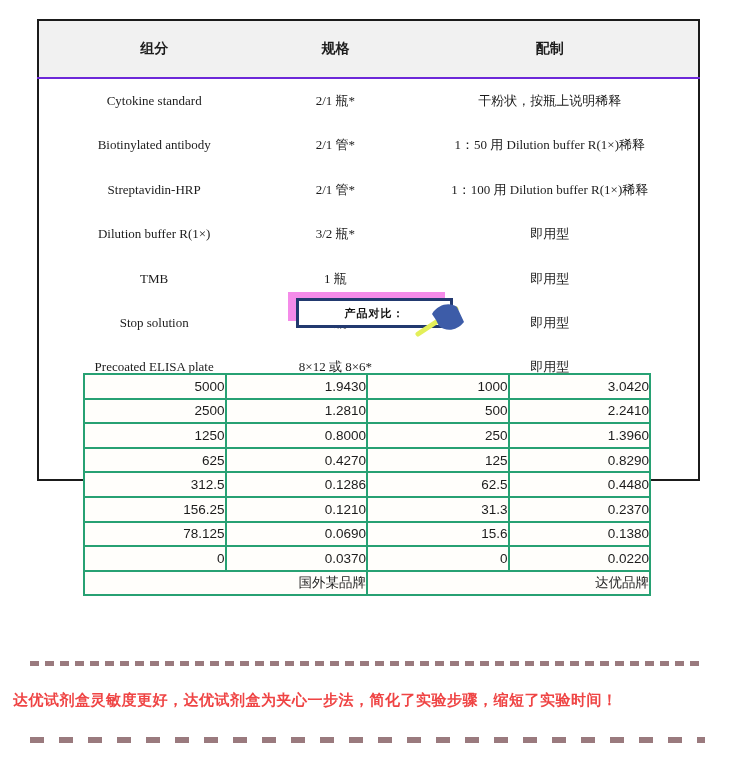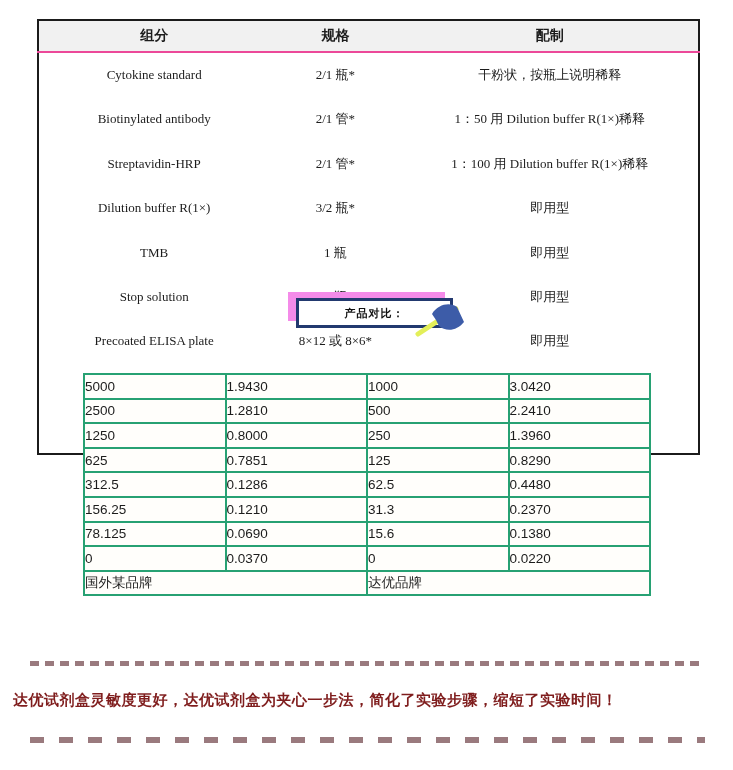--- a/index.html
+++ b/index.html
@@ -25,26 +25,26 @@
     table-layout: fixed;
     border: 2px solid #1b1b1b;
     font-family: "Liberation Serif", "DejaVu Serif", serif;
     color: #1c1c1c;
   }
   table.kit col.c1 { width: 35%; }
   table.kit col.c2 { width: 20%; }
   table.kit col.c3 { width: 45%; }
   table.kit th {
     background: #f1f1f1;
-    border-bottom: 2px solid #ec4899;
+    border-bottom: 2px solid #6d28d9;
     height: 24px;
     font-size: 14px;
     font-weight: bold;
     text-align: center;
-    padding: 3px;
+    padding: 16px;
   }
   table.kit td {
     height: 20.4px;
     font-size: 13px;
     text-align: center;
     padding: 12px;
     line-height: 20.4px;
     white-space: nowrap;
     overflow: hidden;
   }
@@ -100,21 +100,21 @@
   table.cmp {
     width: 100%;
     border-collapse: collapse;
     table-layout: fixed;
     font-size: 13.5px;
     color: #1c1c1c;
   }
   table.cmp td {
     border: 2px solid #27a173;
     height: 22.6px;
-    text-align: left;
+    text-align: right;
     vertical-align: middle;
     padding: 0;
     background: #fffefb;
   }
 
   
   .dash {
     position: absolute;
     left: 30px;
     width: 675px;
@@ -129,21 +129,21 @@
     height: 6px;
     background: repeating-linear-gradient(90deg, #9a7a7e 0 14px, transparent 14px 29px);
   }
   .note-text {
     position: absolute;
     left: 13px;
     top: 691px;
     font-size: 15px;
     font-weight: bold;
     letter-spacing: 0.5px;
-    color: #7f1d1d;
+    color: #ef4444;
     white-space: nowrap;
   }
 </style>
 </head>
 <body>
 
 <div id="page">
 
   <div class="kit-wrap">
     <table class="kit">
@@ -236,21 +236,21 @@
           <td>2.2410</td>
         </tr>
         <tr>
           <td>1250</td>
           <td>0.8000</td>
           <td>250</td>
           <td>1.3960</td>
         </tr>
         <tr>
           <td>625</td>
-          <td>0.7851</td>
+          <td>0.4270</td>
           <td>125</td>
           <td>0.8290</td>
         </tr>
         <tr>
           <td>312.5</td>
           <td>0.1286</td>
           <td>62.5</td>
           <td>0.4480</td>
         </tr>
         <tr>

